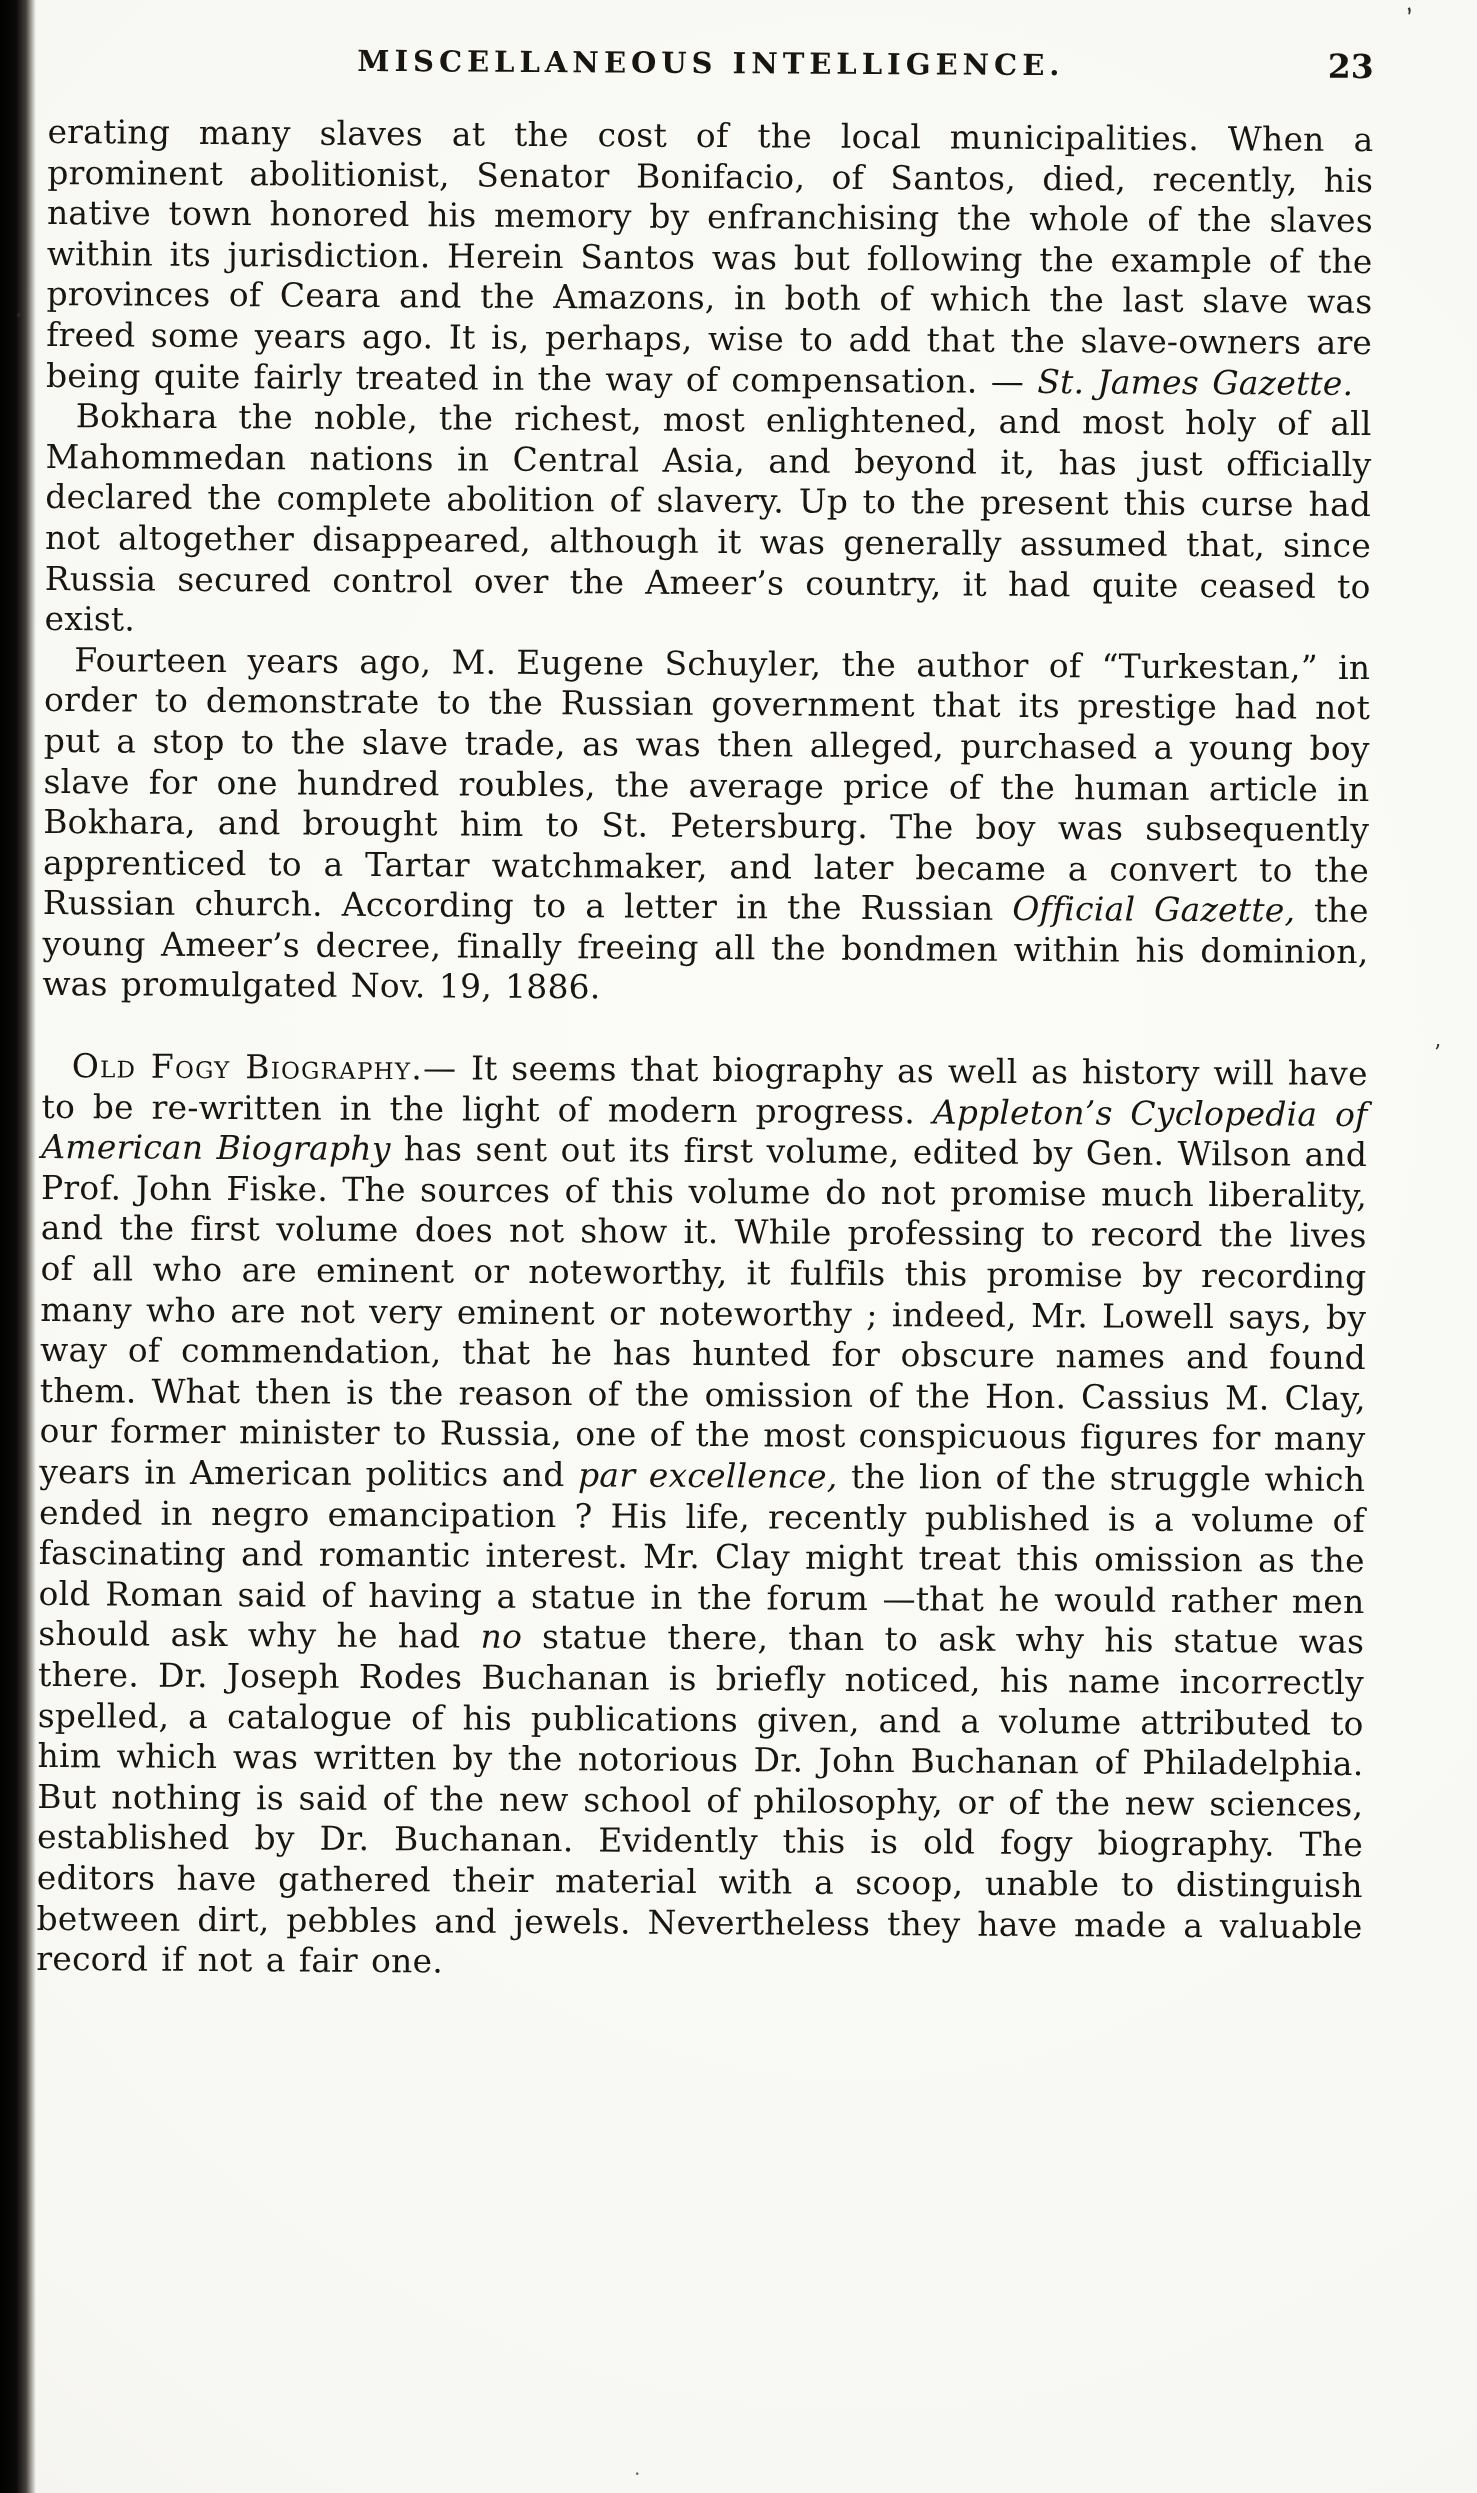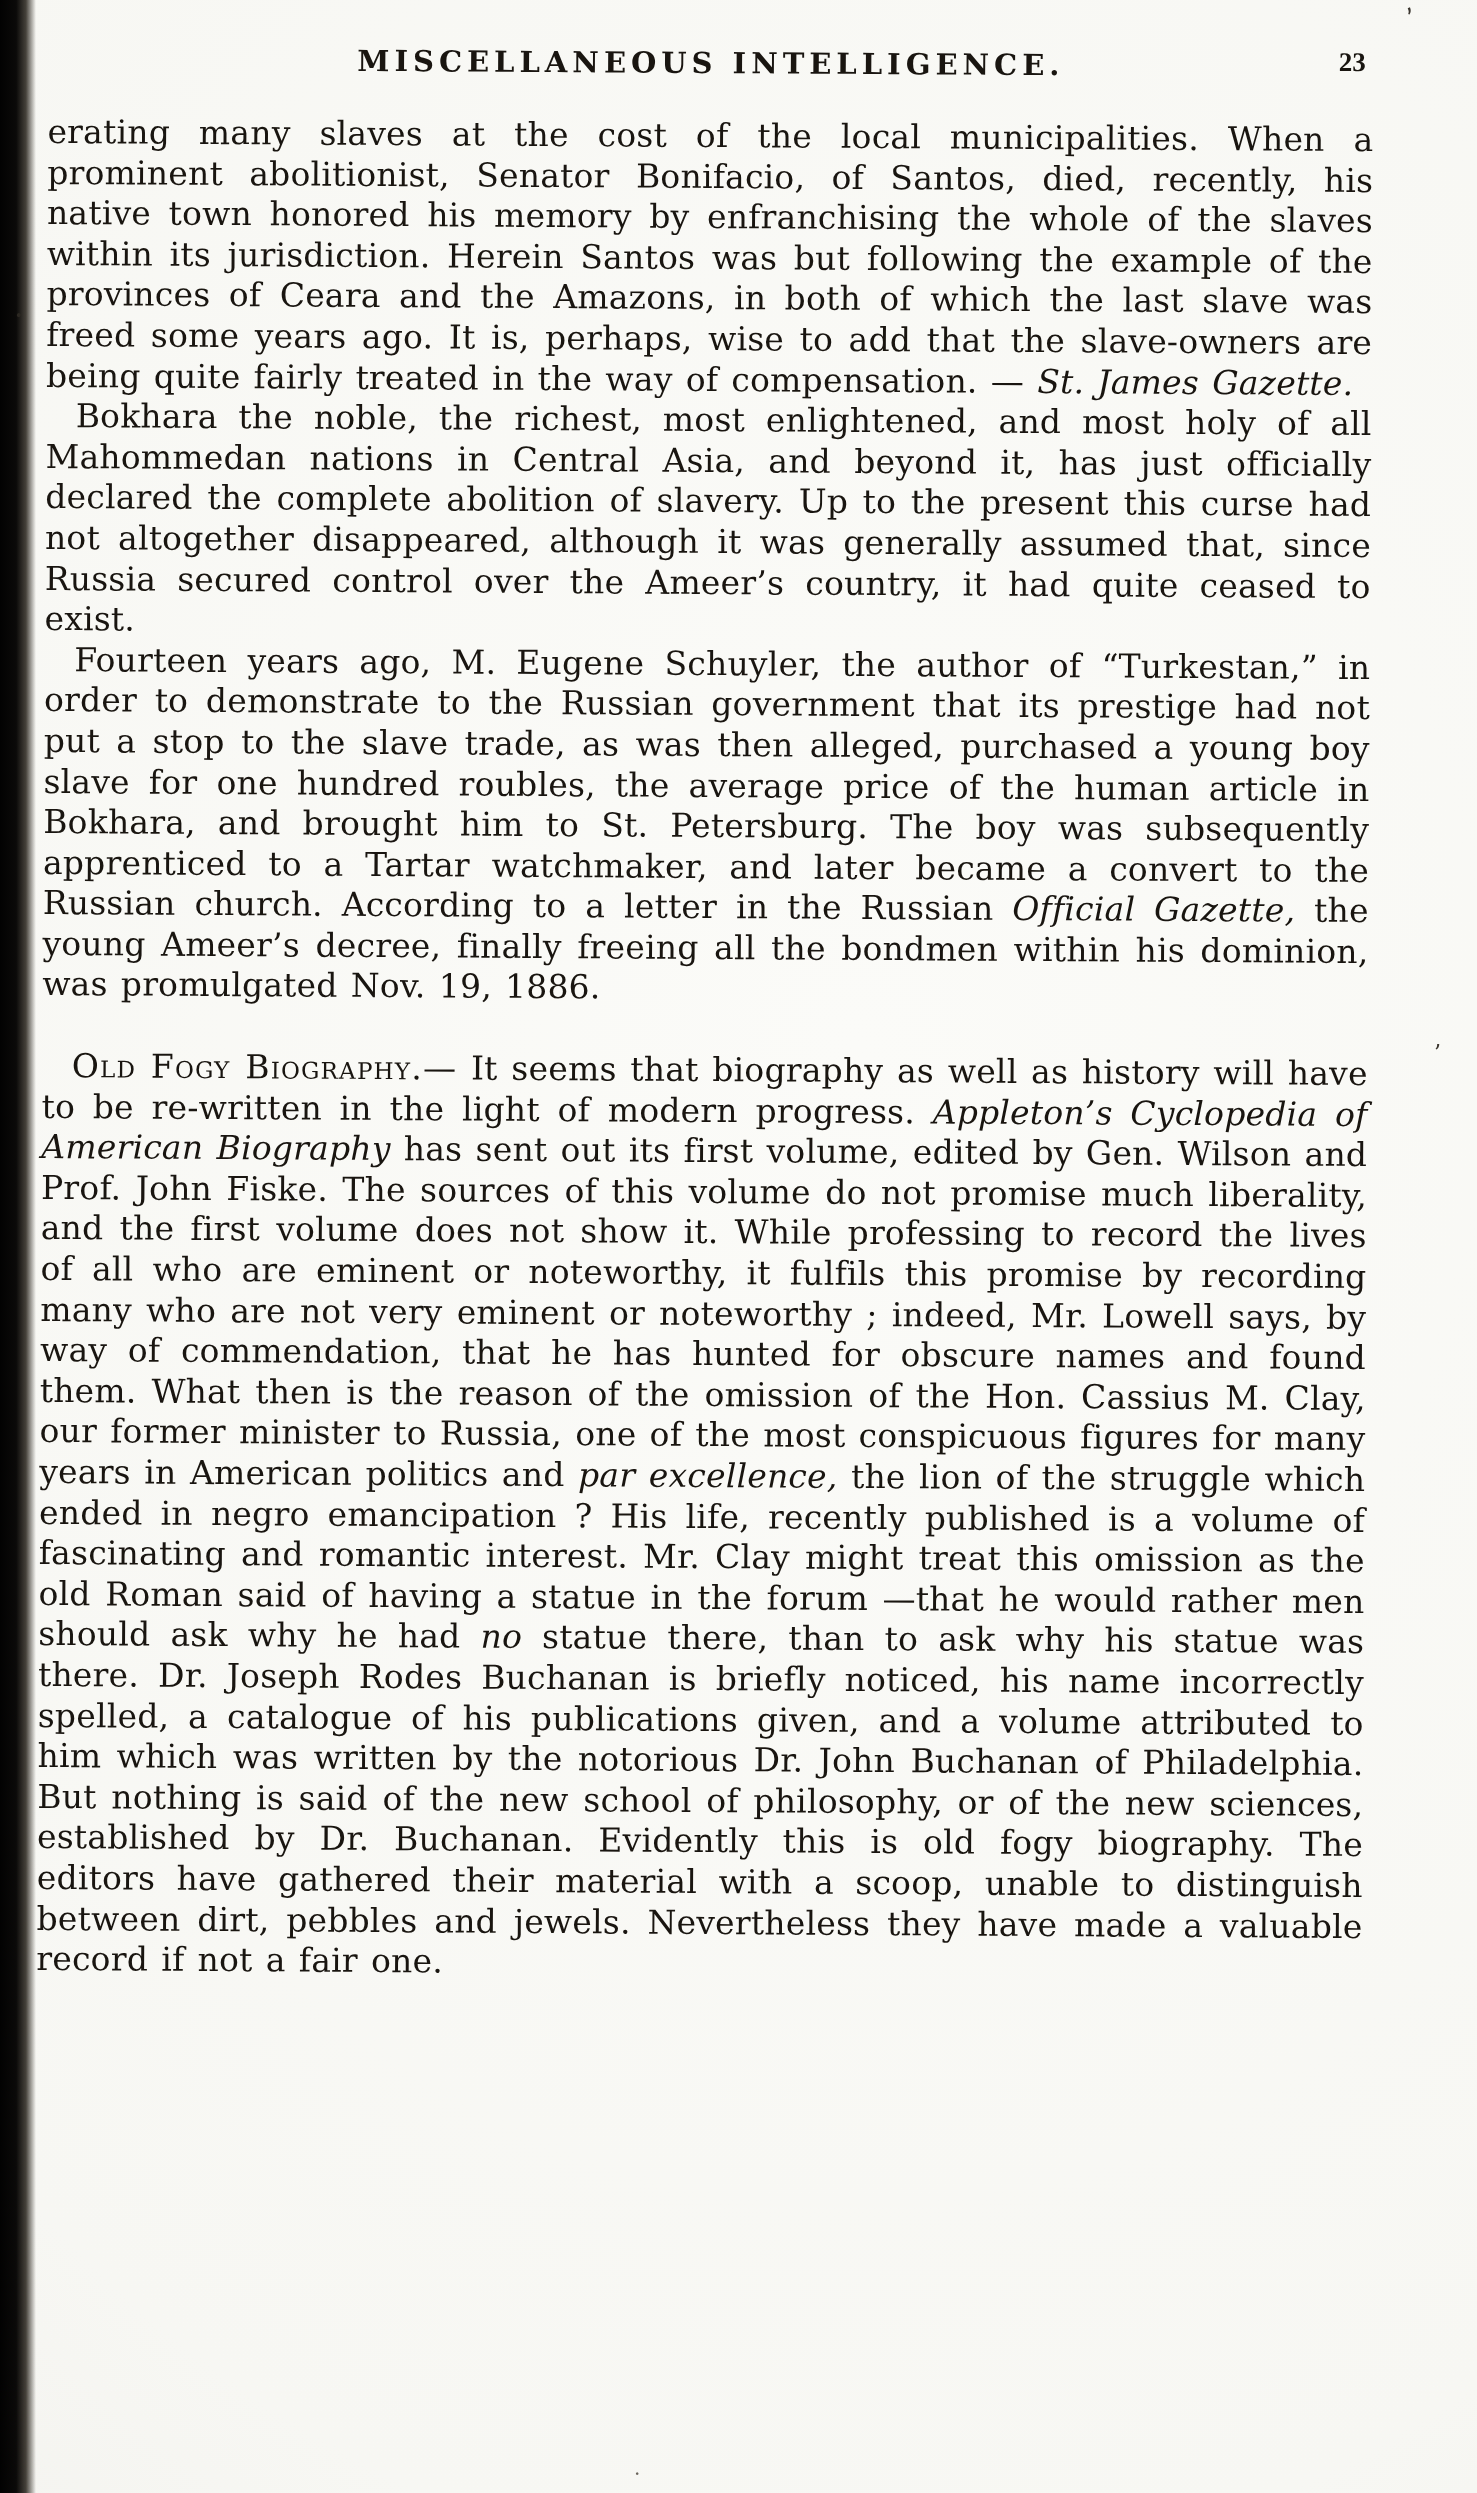--- a/index.html
+++ b/index.html
@@ -36,25 +36,24 @@
     position: relative;
     text-align: center;
     font-size: 29px;
     font-weight: bold;
     letter-spacing: 5px;
     margin: 0 0 36px 0;
     white-space: nowrap;
   }
   .page-number {
     position: absolute;
-    right: 8px;
+    right: 0;
     top: -3px;
-    font-size: 27px;
+    font-size: 33px;
     letter-spacing: 0;
-    font-family: Liberation Serif, serif;
   }
 
   p.body-para {
     margin: 0;
     font-size: 33px;
     line-height: 40.6px;
     text-align: justify;
     text-indent: 30px;
     word-spacing: 2.5px;
     letter-spacing: 0.2px;

